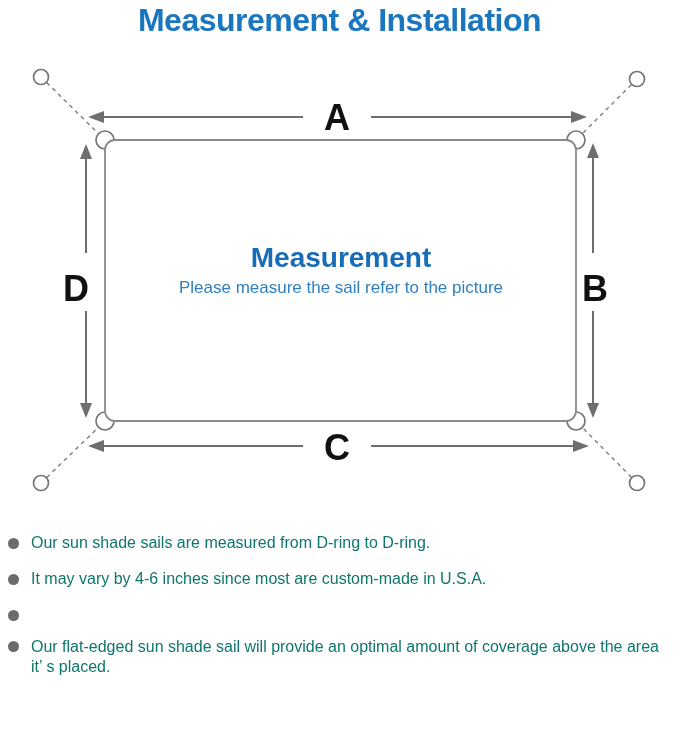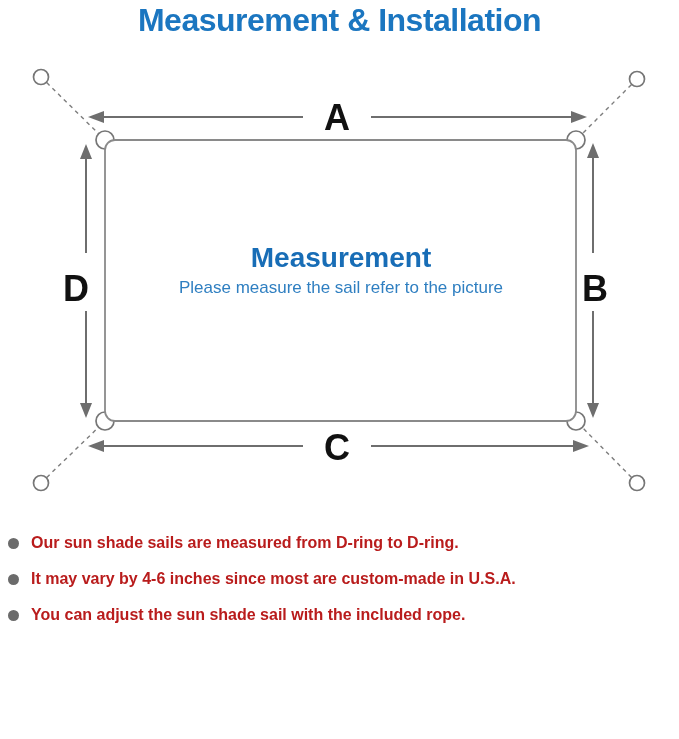--- a/index.html
+++ b/index.html
@@ -23,21 +23,21 @@
   .arrow-head{fill:#6e6e6e;stroke:none;}
   .dim-letter{font-family:"Liberation Sans",sans-serif;font-size:36px;font-weight:bold;
               fill:#111111;text-anchor:middle;}
   .center-title{font-family:"Liberation Sans",sans-serif;font-size:28px;font-weight:bold;
                 fill:#186db6;text-anchor:middle;}
   .center-sub{font-family:"Liberation Sans",sans-serif;font-size:17px;
               fill:#2f7fc1;text-anchor:middle;}
 
   .notes{position:absolute;top:533px;left:8px;width:664px;}
   .note-item{display:flex;align-items:flex-start;margin-bottom:16px;
-             color:#b91c1c;font-size:16px;line-height:20px;font-weight:bold;}
+             color:#0f766e;font-size:16px;line-height:20px;}
   .note-bullet{width:11px;height:11px;border-radius:50%;background:#6b6b6b;
                flex:0 0 11px;margin:4.5px 12px 0 0;}
   .note-text{max-width:642px;}
 </style>
 </head>
 <body>
 
 <div class="page">
 
   <h1 class="page-title">Measurement &amp; Installation</h1>
@@ -93,17 +93,20 @@
     <div class="note-item">
       <span class="note-bullet"></span>
       <span class="note-text">Our sun shade sails are measured from D-ring to D-ring.</span>
     </div>
     <div class="note-item">
       <span class="note-bullet"></span>
       <span class="note-text">It may vary by 4-6 inches since most are custom-made in U.S.A.</span>
     </div>
     <div class="note-item">
       <span class="note-bullet"></span>
-      <span class="note-text">You can adjust the sun shade sail with the included rope.</span>
+    </div>
+    <div class="note-item">
+      <span class="note-bullet"></span>
+      <span class="note-text">Our flat-edged sun shade sail will provide an optimal amount of coverage above the area it’ s placed.</span>
     </div>
   </div>
 
 </div>
 
 </body></html>

